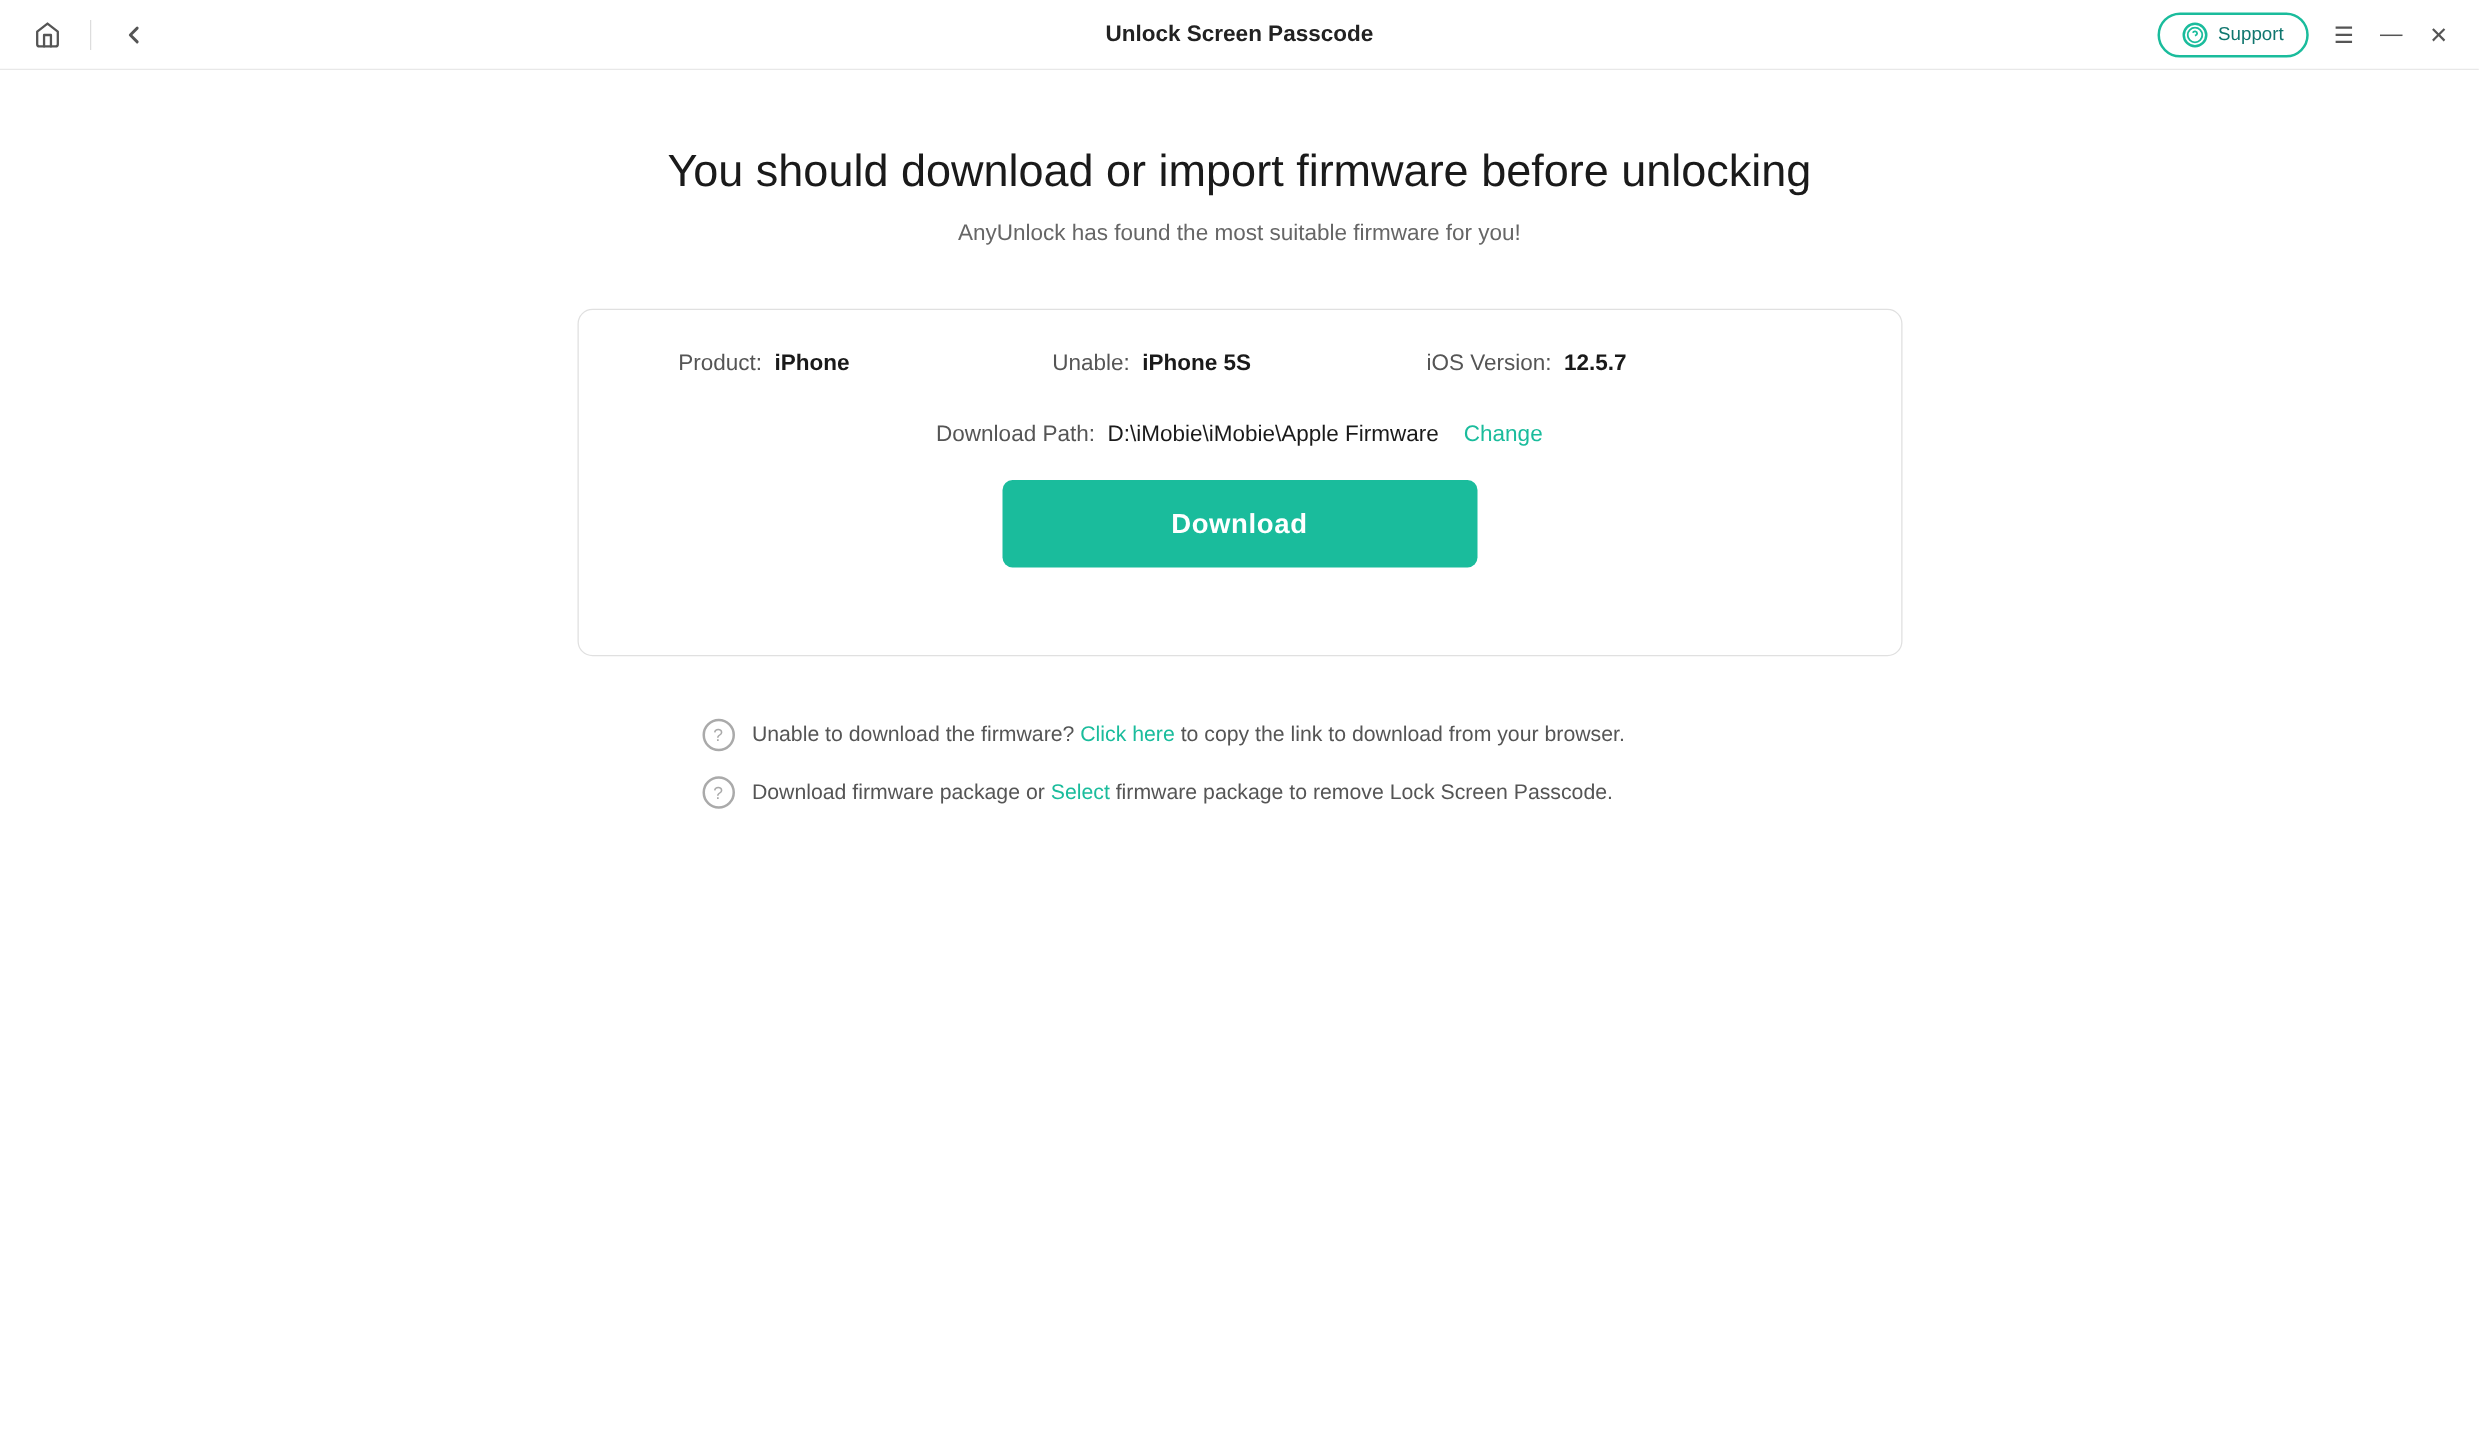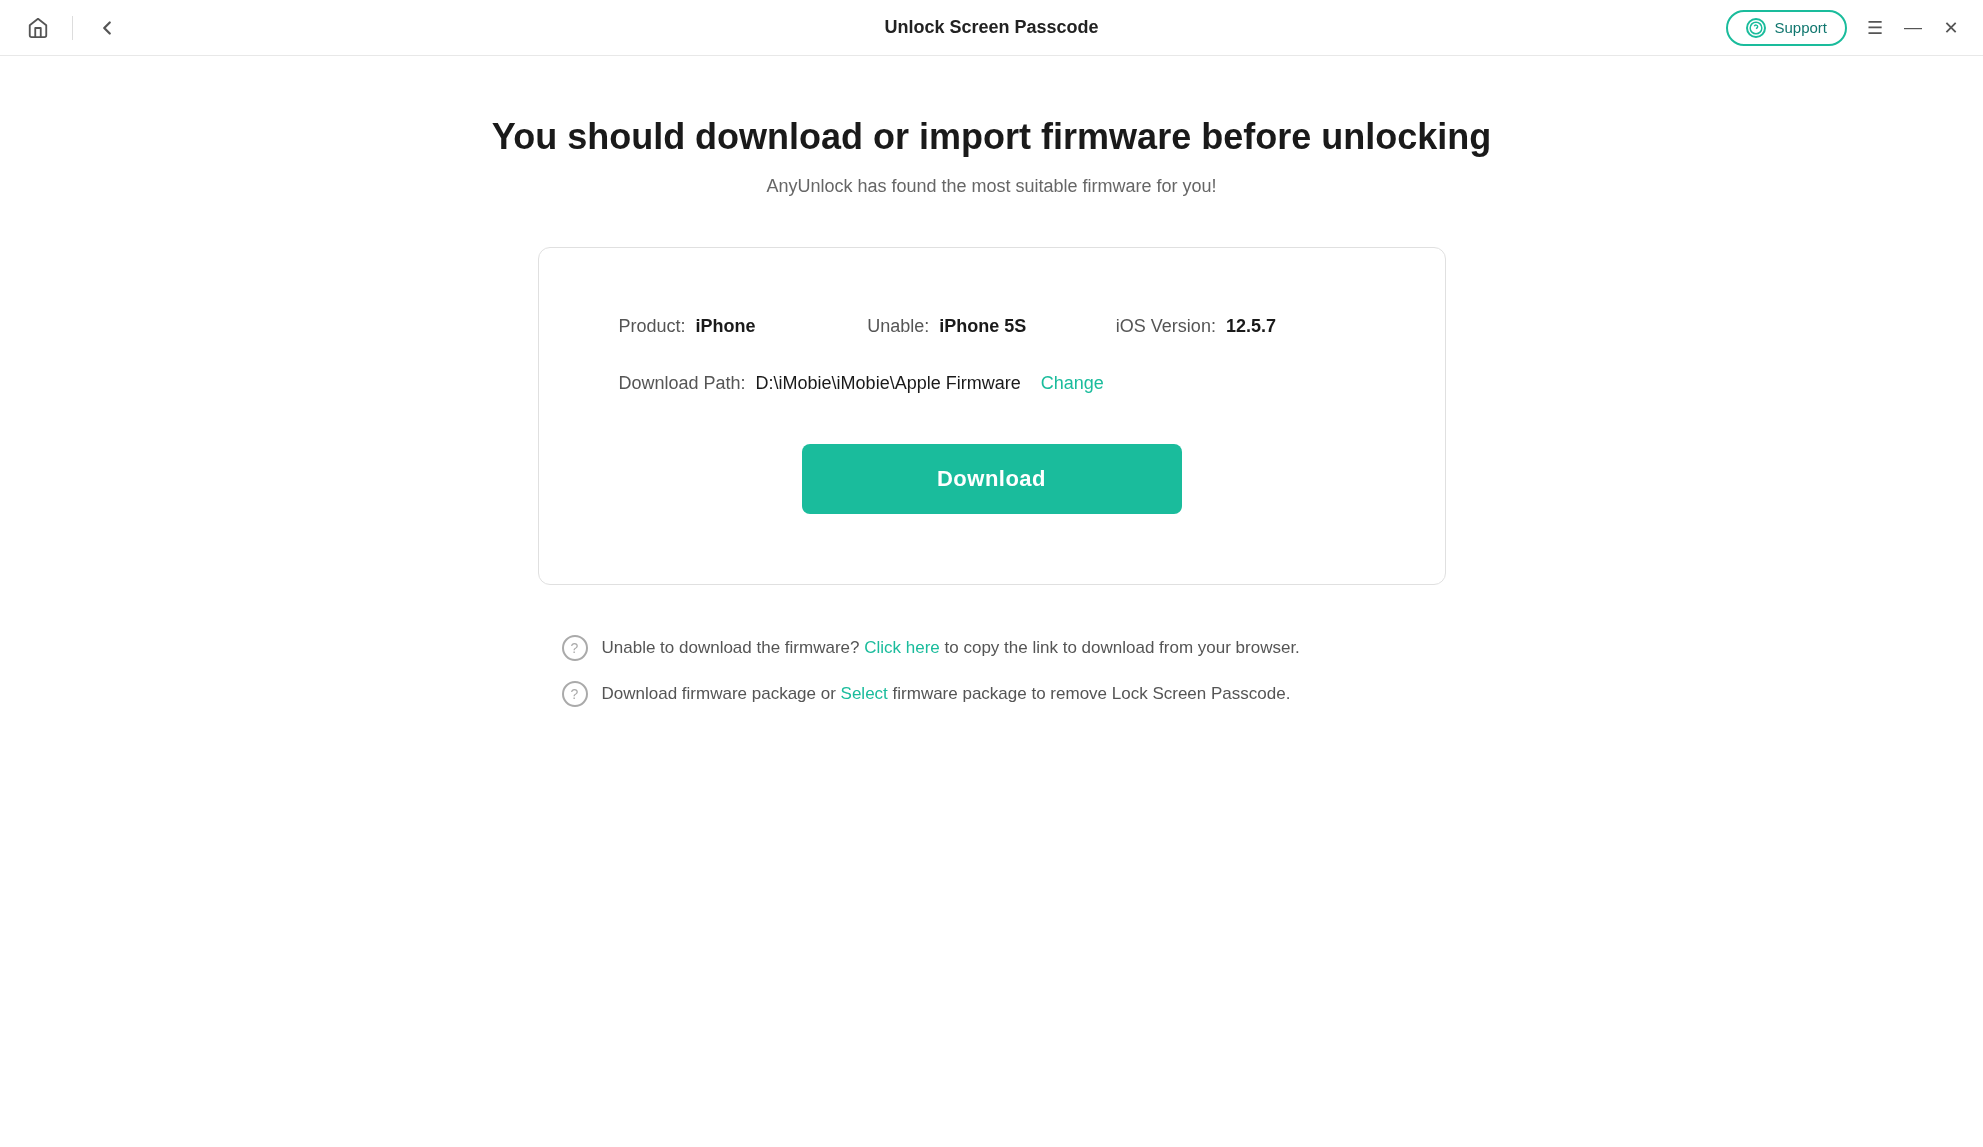--- a/index.html
+++ b/index.html
@@ -125,40 +125,40 @@
       flex: 1;
       display: flex;
       flex-direction: column;
       align-items: center;
       padding: 60px 40px 40px;
       overflow-y: auto;
     }
 
     .page-heading {
       font-size: 36px;
-      font-weight: 700;
+      font-weight: 400;
       color: #1a1a1a;
       text-align: center;
       margin-bottom: 18px;
     }
 
     .page-subtitle {
       font-size: 18px;
       color: #666;
       text-align: center;
       margin-bottom: 50px;
     }
 
     
     .info-card {
-      width: 908px;
+      width: 1060px;
       background: #fff;
       border: 1px solid #e0e0e0;
       border-radius: 12px;
-      padding: 68px 80px 70px;
+      padding: 32px 80px 70px;
       display: flex;
       flex-direction: column;
       align-items: center;
     }
 
     .info-row {
       display: flex;
       align-items: center;
       width: 100%;
       margin-bottom: 36px;
@@ -180,21 +180,22 @@
     .field-value {
       font-size: 18px;
       font-weight: 700;
       color: #1a1a1a;
     }
 
     .path-row {
       display: flex;
       align-items: center;
       width: 100%;
-      margin-bottom: 50px;
+      margin-bottom: 26px;
+      justify-content: center;
     }
 
     .path-label {
       font-size: 18px;
       color: #555;
       margin-right: 10px;
       white-space: nowrap;
     }
 
     .path-value {

